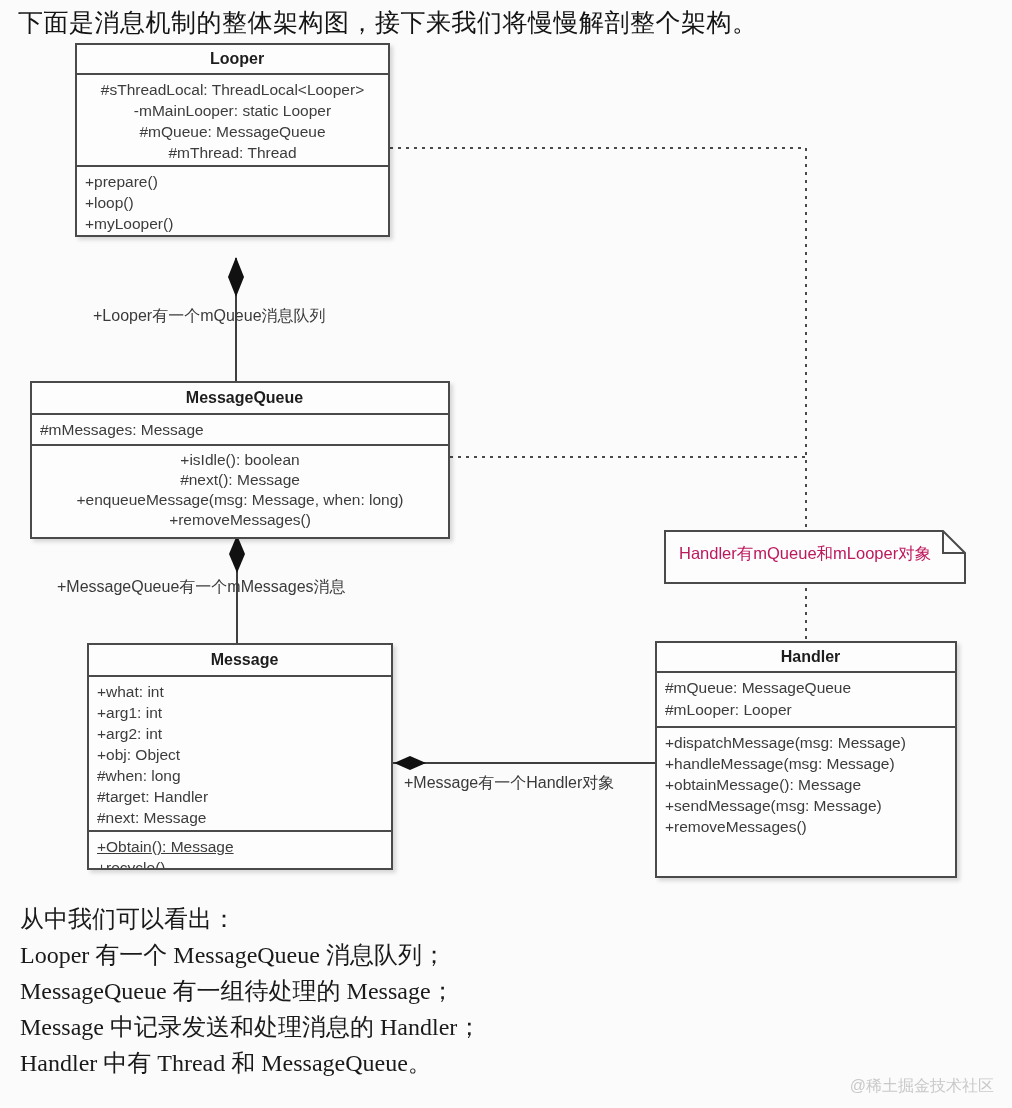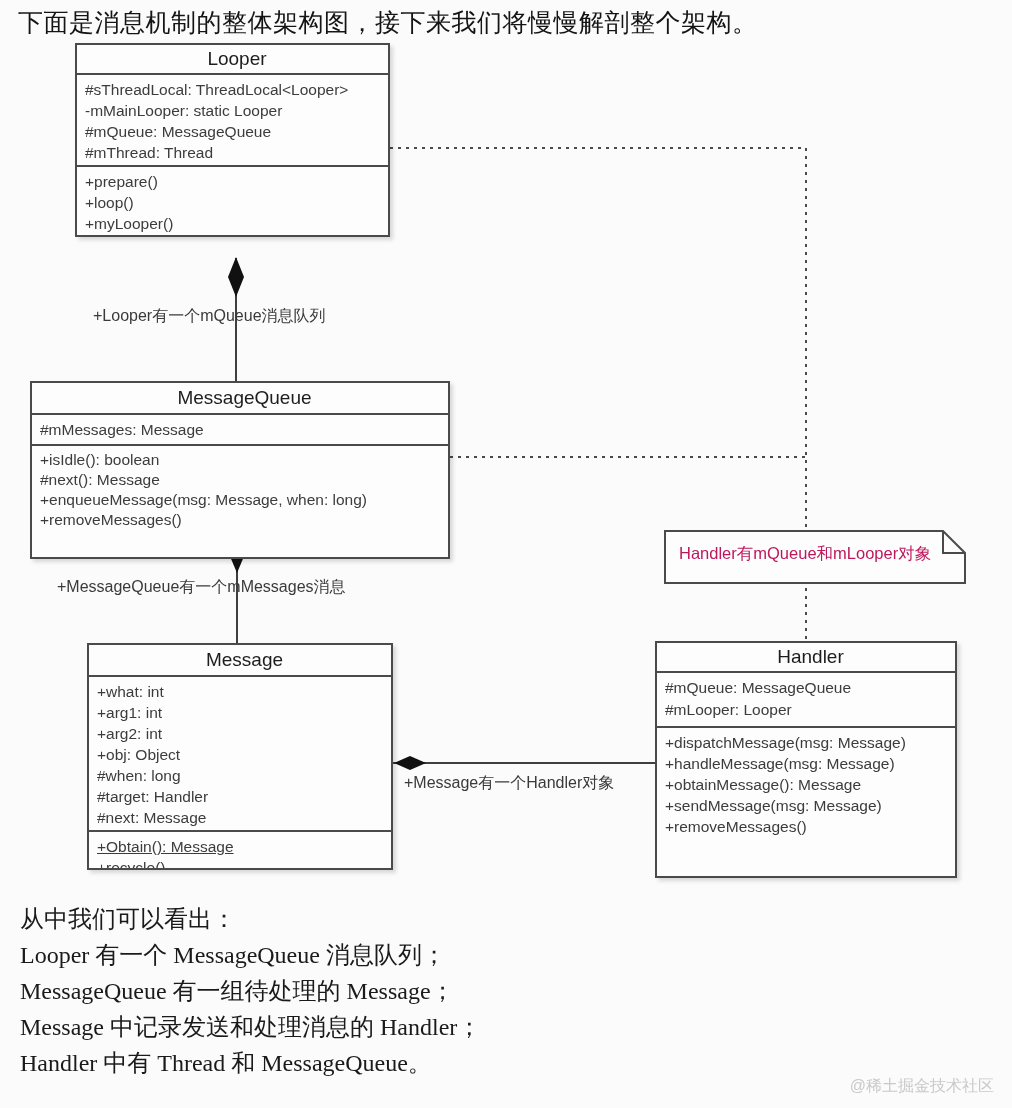--- a/index.html
+++ b/index.html
@@ -16,39 +16,39 @@
     font-size:25px; color:#141414; letter-spacing:0.5px; white-space:nowrap;
   }
   svg.connectors { position:absolute; left:0; top:0; z-index:1; }
   .uml-class {
     position:absolute; z-index:2;
     background:#fdfdfd;
     border:2px solid #4a4a4a;
     box-shadow:3px 3px 4px rgba(0,0,0,0.14);
   }
   .uml-title {
-    font-weight:normal; font-size:19px; color:#1d1d1d;
+    font-weight:bold; font-size:16px; color:#1d1d1d;
     text-align:center; border-bottom:2px solid #4a4a4a;
     display:flex; align-items:center; justify-content:center;padding-left:9px;
   }
   .uml-section {
     padding:4px 8px; font-size:15.5px; color:#3c3c3c;
     line-height:21px; white-space:nowrap; overflow:hidden;
   }
   .uml-attrs { border-bottom:2px solid #4a4a4a; }
 
   .c-looper { left:75px; top:43px; width:315px; }
   .c-looper .uml-title { height:30px; }
-  .c-looper .uml-attrs { height:92px; }
+  .c-looper .uml-attrs { height:92px;text-align:center; }
   .c-looper .uml-methods { height:68px; }
 
   .c-messagequeue { left:30px; top:381px; width:420px; }
   .c-messagequeue .uml-title { height:32px; }
   .c-messagequeue .uml-attrs { height:31px; line-height:22px; }
-  .c-messagequeue .uml-methods { height:111px; line-height:20px; }
+  .c-messagequeue .uml-methods { height:91px; line-height:20px;text-align:center; }
 
   .c-message { left:87px; top:643px; width:306px; }
   .c-message .uml-title { height:32px; }
   .c-message .uml-attrs { height:155px; }
   .c-message .uml-methods { height:36px;text-decoration:underline; }
 
   .c-handler { left:655px; top:641px; width:302px; }
   .c-handler .uml-title { height:30px; }
   .c-handler .uml-attrs { height:55px; line-height:22px; }
   .c-handler .uml-methods { height:148px; line-height:21px; }

